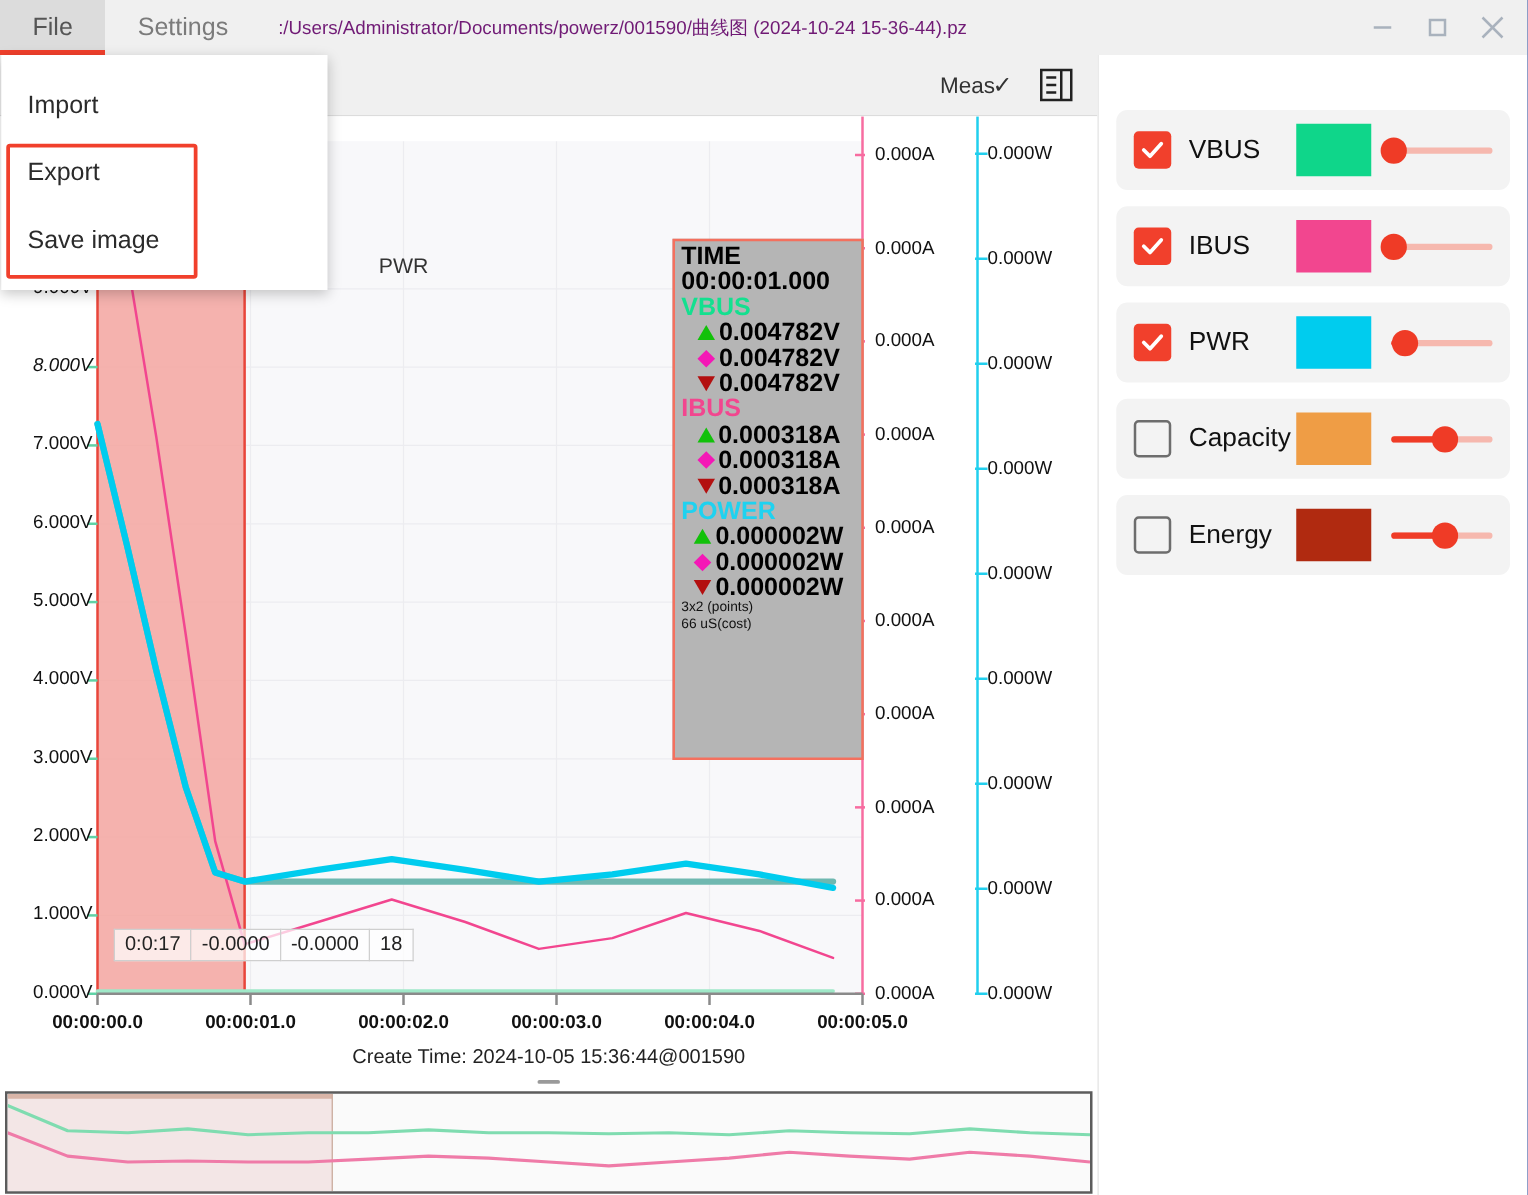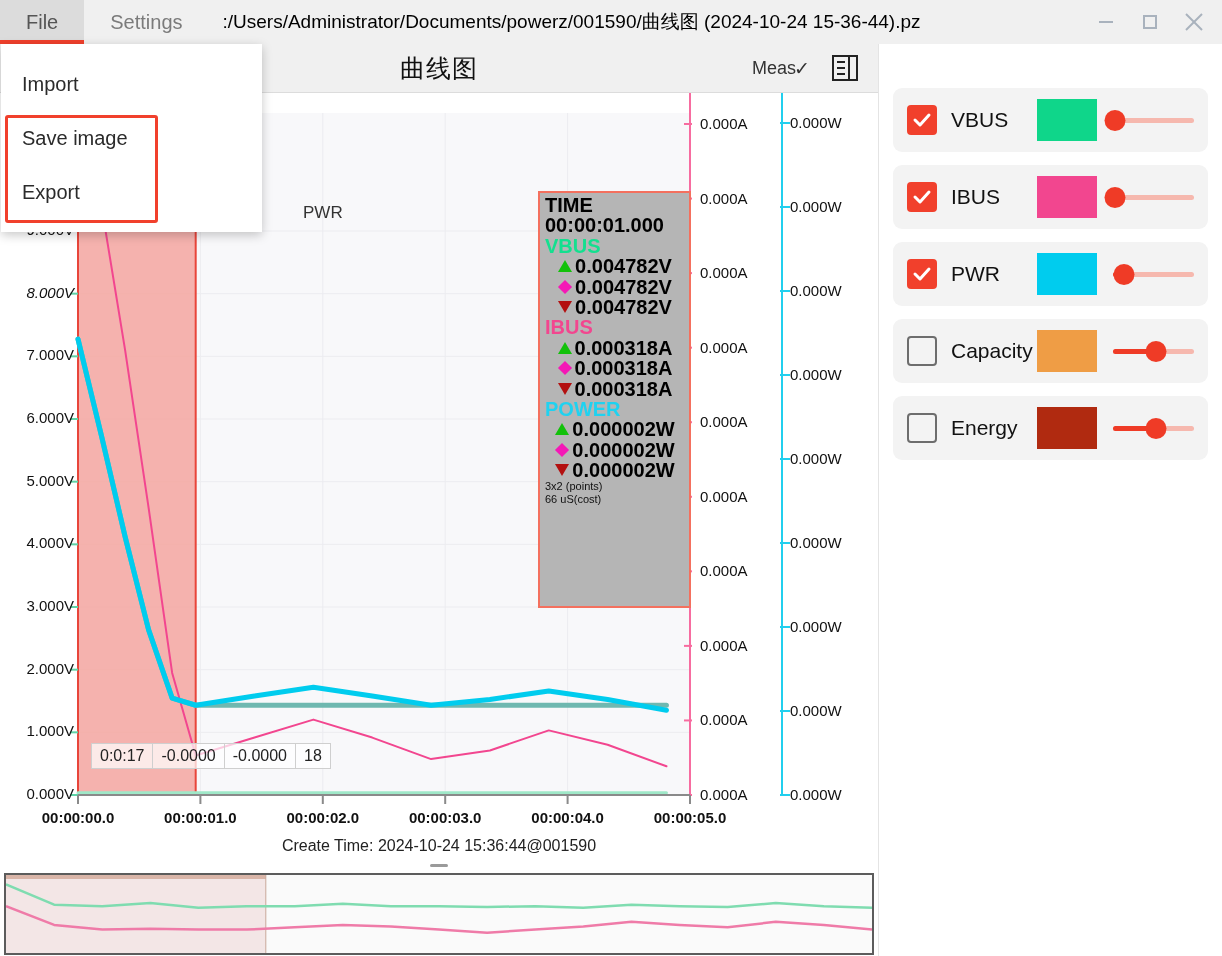--- a/index.html
+++ b/index.html
@@ -29,21 +29,21 @@
     position: relative;
     cursor: default;
   }
   .menu-tab.active { background: #dcdcdc; color: #555; }
   .menu-tab.active::after {
     content: ""; position: absolute; left: 0; right: 0; bottom: 0;
     height: 4px; background: #f1402c;
   }
   #titlepath {
     flex: 1; display: flex; align-items: center;
-    font-size: 19px; color: #000000;
+    font-size: 15px; color: #701a75;
     padding-left: 14px;
     white-space: nowrap; overflow: hidden;
   }
   .wbtns { display: flex; align-items: center; padding-right: 6px; }
   .wbtn {
     width: 44px; height: 44px;
     display: flex; align-items: center; justify-content: center;
     color: #a9b2bd;
   }
   .wbtn svg { display: block; }
@@ -230,21 +230,20 @@
       <div class="wbtn">
         <svg width="24" height="24" viewBox="0 0 24 24">
             <line x1="4" y1="4" x2="20" y2="20" stroke="#a9b2bd" stroke-width="2"></line>
             <line x1="20" y1="4" x2="4" y2="20" stroke="#a9b2bd" stroke-width="2"></line>
           </svg>
       </div>
     </div>
   </div>
 
   <div id="chartheader">
-    <div id="chart-title">曲线图</div>
     <div id="meas-group">
       <span>Meas</span>
       <span id="meas-check">✓</span>
     </div>
     <div id="panel-icon">
       <svg width="30" height="30" viewBox="0 0 30 30">
         <rect x="3" y="3" width="24" height="24" fill="none" stroke="#222" stroke-width="2"></rect>
         <line x1="19" y1="3" x2="19" y2="27" stroke="#222" stroke-width="2"></line>
         <line x1="7" y1="9" x2="15" y2="9" stroke="#222" stroke-width="2"></line>
         <line x1="7" y1="15" x2="15" y2="15" stroke="#222" stroke-width="2"></line>
@@ -379,21 +378,21 @@
       <tbody>
       <tr class="vals">
         <td>0:0:17</td>
         <td>-0.0000</td>
         <td>-0.0000</td>
         <td class="c">18</td>
       </tr>
     </tbody>
       </table>
 
-    <div id="create-time">Create Time: 2024-10-24 15:36:44@001590</div>
+    <div id="create-time">Create Time: 2024-10-05 15:36:44@001590</div>
 
     <div id="tooltip">
       <div class="tt-head" style="color:#000">TIME</div>
       <div class="tt-line">00:00:01.000</div>
       <div id="tt-groups">
           <div class="tt-head" style="color: rgb(19, 224, 143);">VBUS</div>
           <div class="tt-row">
             <span class="tri-up"></span>
             <span class="tt-line">0.004782V</span>
           </div>
@@ -512,18 +511,18 @@
             <div class="track"></div>
             <div class="fill" style="width:53%"></div>
             <div class="knob" style="left:53%"></div>
           </div>
         </div>
       </div>
   </div>
 
   <div id="filemenu">
     <div class="menu-item" id="menuitem-import">Import</div>
+    <div class="menu-item">Export</div>
     <div class="menu-item">Save image</div>
-    <div class="menu-item">Export</div>
     <div id="menu-annot"></div>
   </div>
 
 </div>
 
 </body></html>

